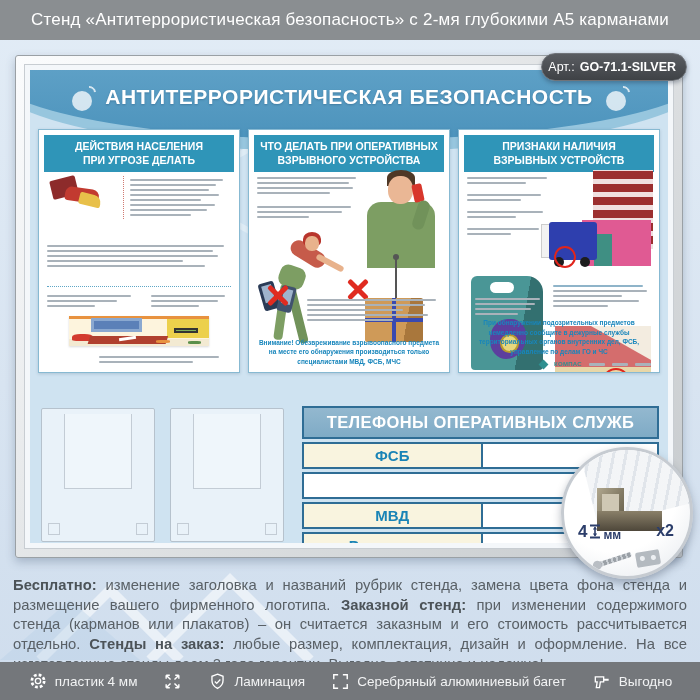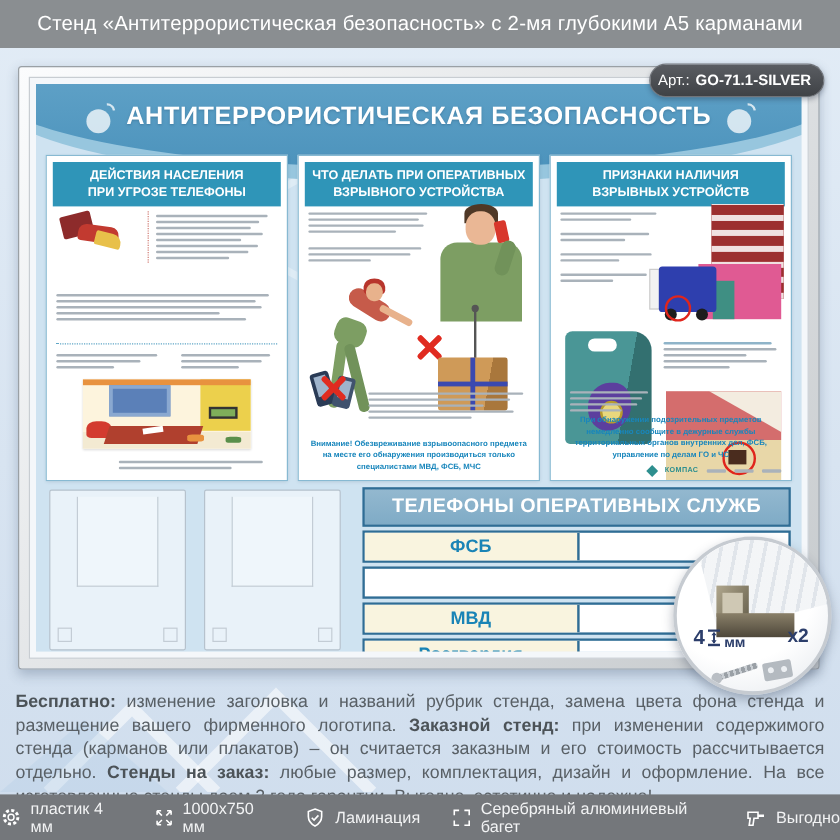--- a/index.html
+++ b/index.html
@@ -54,21 +54,21 @@
     text-shadow:0 1px 2px rgba(30,70,100,.35);
   }
   .bomb{position:absolute;top:21px;width:20px;height:20px;border-radius:50%;
     background:rgba(255,255,255,.75);z-index:2;}
   .bomb::after{content:"";position:absolute;right:-4px;top:-5px;width:9px;height:9px;
     border:2px solid rgba(255,255,255,.75);border-color:rgba(255,255,255,.75) transparent transparent transparent;
     border-radius:50%;transform:rotate(40deg);}
   .bomb.left{left:42px;}
   .bomb.right{right:42px;}
   
-  .posters{position:absolute;left:8px;right:8px;top:59px;height:272px;display:flex;gap:8px;}
+  .posters{position:absolute;left:8px;right:8px;top:59px;height:244px;display:flex;gap:8px;}
   .poster{flex:1;background:#fff;border:1px solid #87b9d2;position:relative;
     box-shadow:0 1px 3px rgba(40,70,100,.2);overflow:hidden;}
   .p-head{margin:5px 5px 0;background:#2f95b8;color:#fff;text-align:center;
     font-weight:bold;font-size:10.5px;line-height:1.3;padding:5px 2px;}
   
   .tl{height:2px;background:#a9b2ba;border-radius:1px;margin:3px 0;}
   .tl.blu{background:#8fb4c9;}
   .microblock{position:absolute;}
   
   .docs{position:absolute;left:10px;top:46px;width:58px;height:36px;}
@@ -232,21 +232,21 @@
       </div>
       <span class="bomb left"></span>
       <span class="bomb right"></span>
       <div class="board-title">АНТИТЕРРОРИСТИЧЕСКАЯ БЕЗОПАСНОСТЬ</div>
 
       <div class="posters">
 
         <div class="poster">
           <div class="p-head">
             <div>ДЕЙСТВИЯ НАСЕЛЕНИЯ</div>
-            <div>ПРИ УГРОЗЕ ТЕЛЕФОНЫ</div>
+            <div>ПРИ УГРОЗЕ ДЕЛАТЬ</div>
           </div>
           <div class="docs">
             <div class="passport"></div>
               <div class="wallet"></div>
               <div class="cheese"></div>
           </div>
           <div class="microblock" style="left:84px;right:8px;top:46px;border-left:1px dotted #d07a72;padding-left:6px;">
             <div class="tl" style="width:92%"></div>
               <div class="tl" style="width:85%"></div>
             <div class="tl" style="width:78%"></div>
@@ -469,21 +469,20 @@
     </svg>
     <span>пластик 4 мм</span>
   </div>
   <div class="f-item">
     <svg width="19" height="19" viewBox="0 0 24 24" fill="none" stroke="#fff" stroke-width="1.8">
       <path d="M4 4l5.5 5.5M4 4h4.6M4 4v4.6"></path>
       <path d="M20 4l-5.5 5.5M20 4h-4.6M20 4v4.6"></path>
       <path d="M20 20l-5.5-5.5M20 20h-4.6M20 20v-4.6"></path>
       <path d="M4 20l5.5-5.5M4 20h4.6M4 20v-4.6"></path>
     </svg>
-    <span>1000х750 мм</span>
   </div>
   <div class="f-item">
     <svg width="19" height="19" viewBox="0 0 24 24" fill="none" stroke="#fff" stroke-width="1.7">
       <path d="M12 2.8l7 2.6v5.2c0 4.8-2.9 7.9-7 10.1-4.1-2.2-7-5.3-7-10.1V5.4z"></path>
       <path d="M8.6 12l2.4 2.4 4.6-4.9"></path>
     </svg>
     <span>Ламинация</span>
   </div>
   <div class="f-item">
     <svg width="19" height="19" viewBox="0 0 24 24" fill="none" stroke="#fff" stroke-width="1.8">

